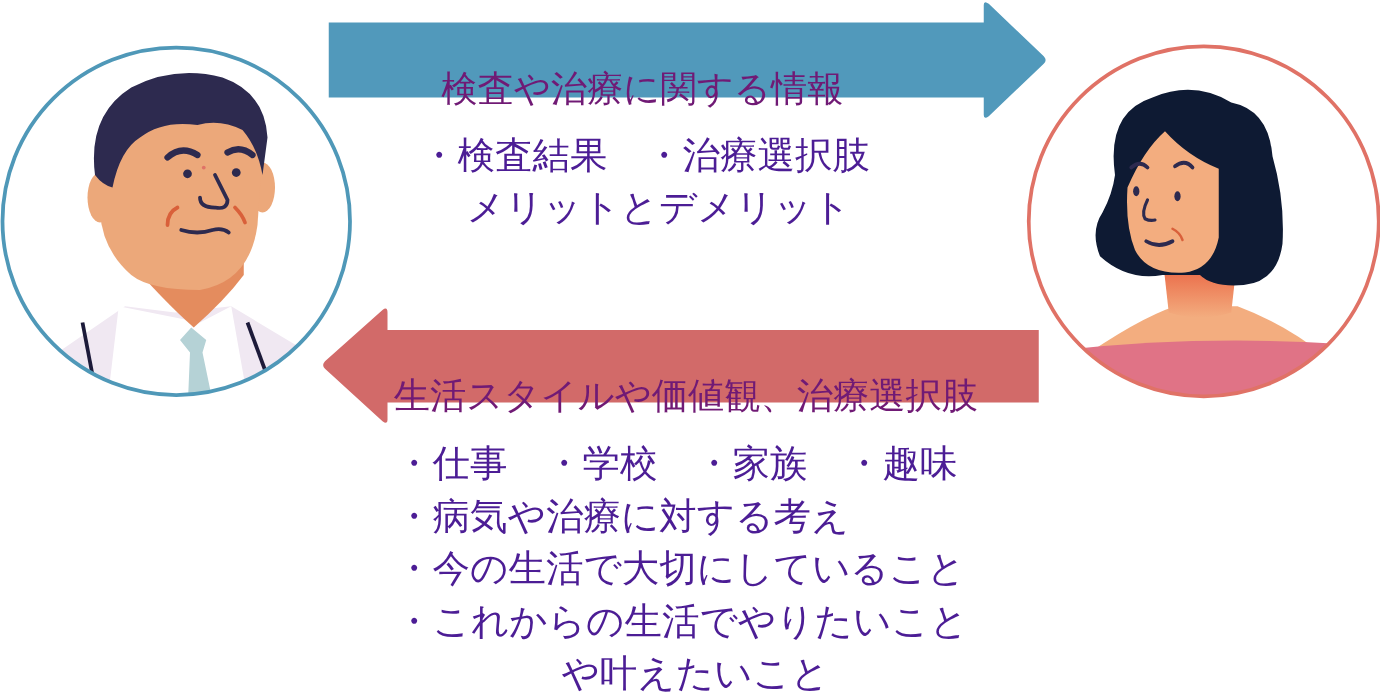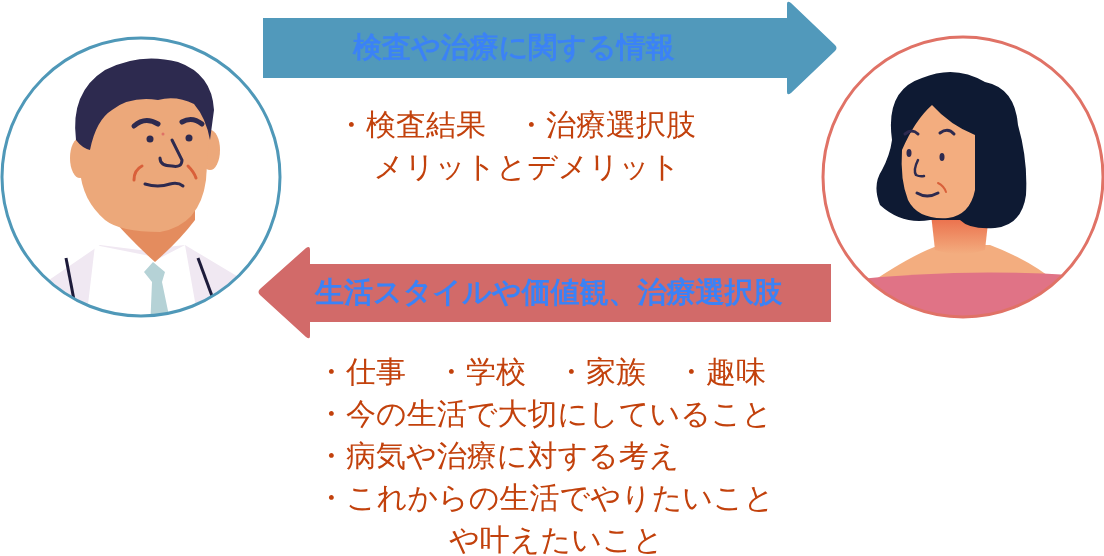--- a/index.html
+++ b/index.html
@@ -1,21 +1,21 @@
 <!DOCTYPE html>
 <html><head>
 <meta charset="utf-8">
 <style>
   html, body { margin:0; padding:0; background:#ffffff; }
   body { width:1104px; height:556px; position:relative; overflow:hidden;
          font-family: "DejaVu Sans", "Liberation Sans", sans-serif; }
   svg.layer { position:absolute; left:0; top:0; }
-  .arrow-label { position:absolute; color:#3b82f6; font-weight:bold; font-size:29px;
-                 letter-spacing:0px; white-space:nowrap; line-height:1; }
-  .list { position:absolute; color:#c2410c; font-size:30px; line-height:42px; white-space:nowrap; }
+  .arrow-label { position:absolute; color:#701a75; font-weight:normal; font-size:29px;
+                 letter-spacing:0px; white-space:nowrap; line-height:1;margin-top:24px; }
+  .list { position:absolute; color:#4c1d95; font-size:30px; line-height:42px; white-space:nowrap; }
   .list .row { display:block; height:42px; }
   .list .item { display:inline-block; }
   .list .gap { display:inline-block; width:30px; }
   .list .cont { padding-left:22px;text-align:center; }
 </style>
 </head>
 <body>
 
 <svg class="layer" width="1104" height="556" viewBox="0 0 1104 556">
 
@@ -112,17 +112,17 @@
   <div class="row">
     <span class="item">・検査結果</span><span class="gap"></span><span class="item">・治療選択肢</span>
   </div>
   <div class="row cont">メリットとデメリット</div>
 </div>
 
 <div class="list" style="left:316px; top:351px;">
   <div class="row">
     <span class="item">・仕事</span><span class="gap"></span><span class="item">・学校</span><span class="gap"></span><span class="item">・家族</span><span class="gap"></span><span class="item">・趣味</span>
   </div>
+  <div class="row">・病気や治療に対する考え</div>
   <div class="row">・今の生活で大切にしていること</div>
-  <div class="row">・病気や治療に対する考え</div>
   <div class="row">・これからの生活でやりたいこと</div>
   <div class="row cont">や叶えたいこと</div>
 </div>
 
 </body></html>

